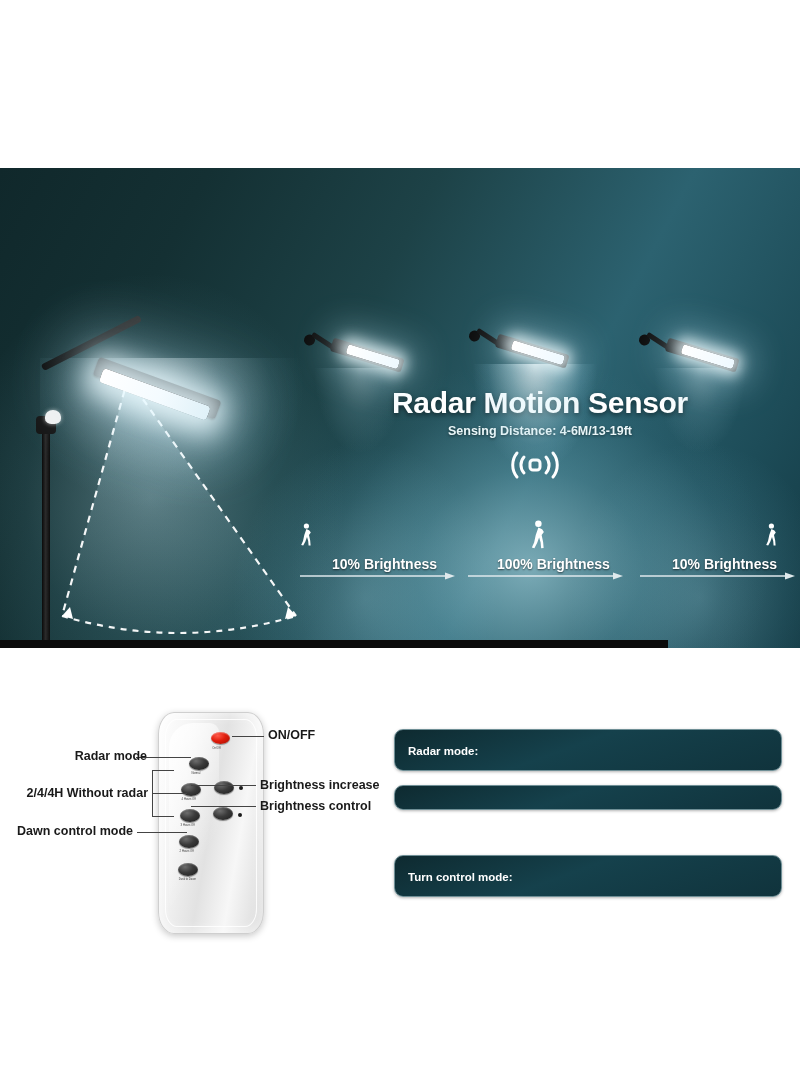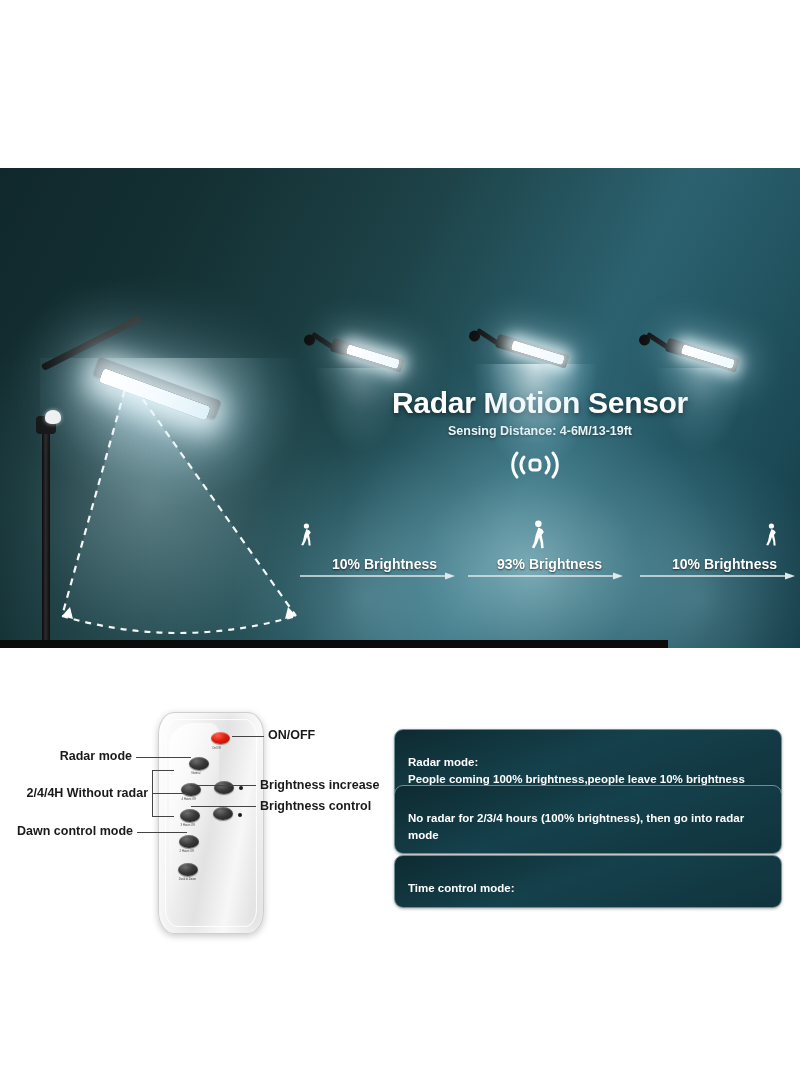--- a/index.html
+++ b/index.html
@@ -86,21 +86,21 @@
   .dot-sm{position:absolute;width:4px;height:4px;border-radius:50%;background:#1b1b1b;}
 
   .callout{position:absolute;font-size:12.5px;font-weight:bold;color:#1a1a1a;white-space:nowrap;}
   .callout.l{text-align:right;}
   .lead{position:absolute;height:1px;background:#444;}
   .lead-v{position:absolute;width:1px;background:#444;}
 
   .panel{position:absolute;left:394px;width:388px;border-radius:9px;
        background:linear-gradient(160deg,#0e2a30 0%,#15414c 45%,#10333c 100%);
        border:1px solid #6f8f96;box-shadow:0 1px 3px rgba(0,0,0,.3);
-       color:#ffffff;padding:24px 13px 10px;box-sizing:border-box;}
+       color:#ffffff;padding:13px 13px 10px;box-sizing:border-box;}
   .panel .ttl{font-size:11.5px;font-weight:bold;line-height:1.45;}
   .panel .bdy{font-size:11.5px;font-weight:bold;line-height:1.45;}
 </style>
 </head>
 <body>
 
 <div class="hero">
 
   <div class="glow-main"></div>
 
@@ -163,21 +163,21 @@
     <div class="mini-knob"></div>
     <div class="mini-arm"></div>
     <div class="mini-body">
         <div class="mini-leds"></div>
       </div>
   </div>
   <svg class="walker" style="left:530px;top:352px;width:17px;height:30px;" viewBox="0 0 13 24">
     <circle cx="6.4" cy="3" r="2.6" fill="#fff"></circle>
     <path d="M6.4,6 L4.3,12 L3,18 L1.2,22 L3.2,22.6 L5.4,18.4 L7,14 L8.2,18 L8.6,22.6 L10.6,22.4 L10.2,17.6 L9,12 L10.8,9.6 L9.4,7.4 Z" fill="#fff"></path>
   </svg>
-  <div class="bright-lab" style="left:497px;top:388px;">93% Brightness</div>
+  <div class="bright-lab" style="left:497px;top:388px;">100% Brightness</div>
   <svg class="arrowline" style="left:468px;top:404px;width:155px;" viewBox="0 0 155 8">
     <line x1="0" y1="4" x2="146" y2="4" stroke="#dfe9ec" stroke-width="1.3"></line>
     <polygon points="155,4 145,0.6 145,7.4" fill="#dfe9ec"></polygon>
   </svg>
 
   <div class="beam dim" style="left:630px;top:200px;width:140px;height:250px;"></div>
   <div class="mini" style="left:665px;top:180px;">
     <div class="mini-knob"></div>
     <div class="mini-arm"></div>
     <div class="mini-body">
@@ -232,35 +232,33 @@
 <div class="callout" style="left:268px;top:728px;">ON/OFF</div>
 
 <div class="lead" style="left:245px;top:785px;width:10px;"></div>
 <div class="lead" style="left:191px;top:785px;width:65px;"></div>
 <div class="callout" style="left:260px;top:778px;">Brightness increase</div>
 
 <div class="lead" style="left:191px;top:806px;width:65px;"></div>
 <div class="callout" style="left:260px;top:799px;">Brightness control</div>
 
 <div class="lead" style="left:136px;top:757px;width:55px;"></div>
-<div class="callout l" style="left:8px;top:749px;width:124px;">Radar mode</div>
+<div class="callout l" style="left:23px;top:749px;width:124px;">Radar mode</div>
 
 <div class="lead" style="left:152px;top:793px;width:35px;"></div>
 <div class="lead-v" style="left:152px;top:770px;height:46px;"></div>
 <div class="lead" style="left:152px;top:770px;width:22px;"></div>
 <div class="lead" style="left:152px;top:816px;width:22px;"></div>
 <div class="callout l" style="left:8px;top:786px;width:140px;">2/4/4H Without radar</div>
 
 <div class="lead" style="left:137px;top:832px;width:50px;"></div>
 <div class="callout l" style="left:8px;top:824px;width:125px;">Dawn control mode</div>
 
 <div class="panel" style="top:729px;">
   <div class="ttl">Radar mode:</div>
-  <div class="bdy">People coming 100% brightness,people leave 10% brightness</div>
 </div>
 
 <div class="panel" style="top:785px;">
-  <div class="bdy">No radar for 2/3/4 hours (100% brightness), then go into radar mode</div>
 </div>
 
 <div class="panel" style="top:855px;">
-  <div class="ttl">Time control mode:</div>
+  <div class="ttl">Turn control mode:</div>
 </div>
 
 </body></html>

